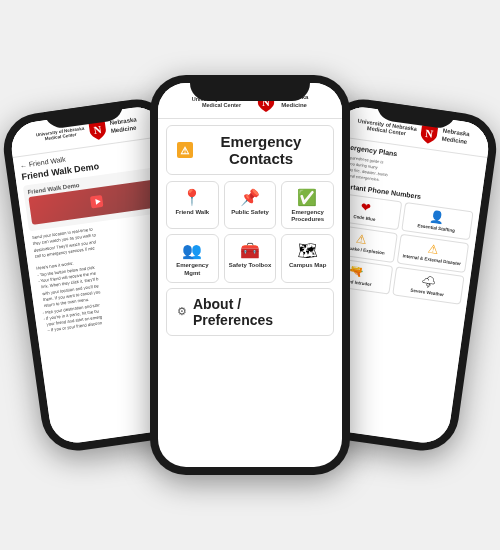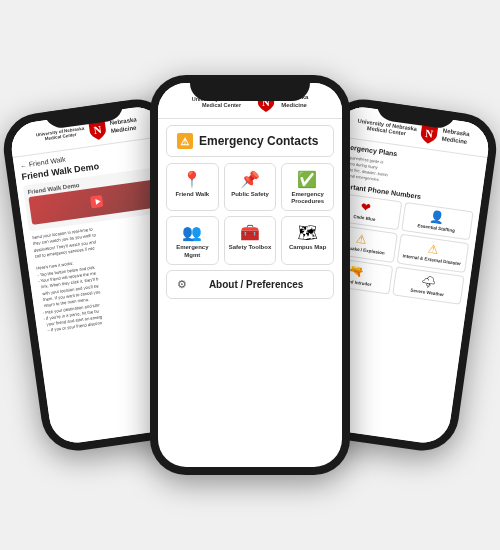--- a/index.html
+++ b/index.html
@@ -158,21 +158,21 @@
       align-items: center;
       justify-content: center;
       border-radius: 2px;
       flex-shrink: 0;
       font-size: 10px;
       color: #fff;
       font-weight: 700;
     }
 
     .emergency-banner-text {
-      font-size: 12px;
+      font-size: 15px;
       font-weight: 700;
       color: #222;
       text-align: center;
     }
 
     
     .app-grid {
       display: grid;
       grid-template-columns: 1fr 1fr 1fr;
       gap: 5px;
@@ -215,24 +215,23 @@
       align-items: center;
       gap: 6px;
     }
 
     .settings-icon {
       font-size: 11px;
       color: #555;
     }
 
     .about-banner-text {
-      font-size: 10px;
+      font-size: 14px;
       font-weight: 700;
       color: #222;
-      margin-left: 16px;
     }
 
     
     .left-screen {
       background: #fff;
       height: 100%;
       overflow: hidden;
     }
 
     .left-header {

